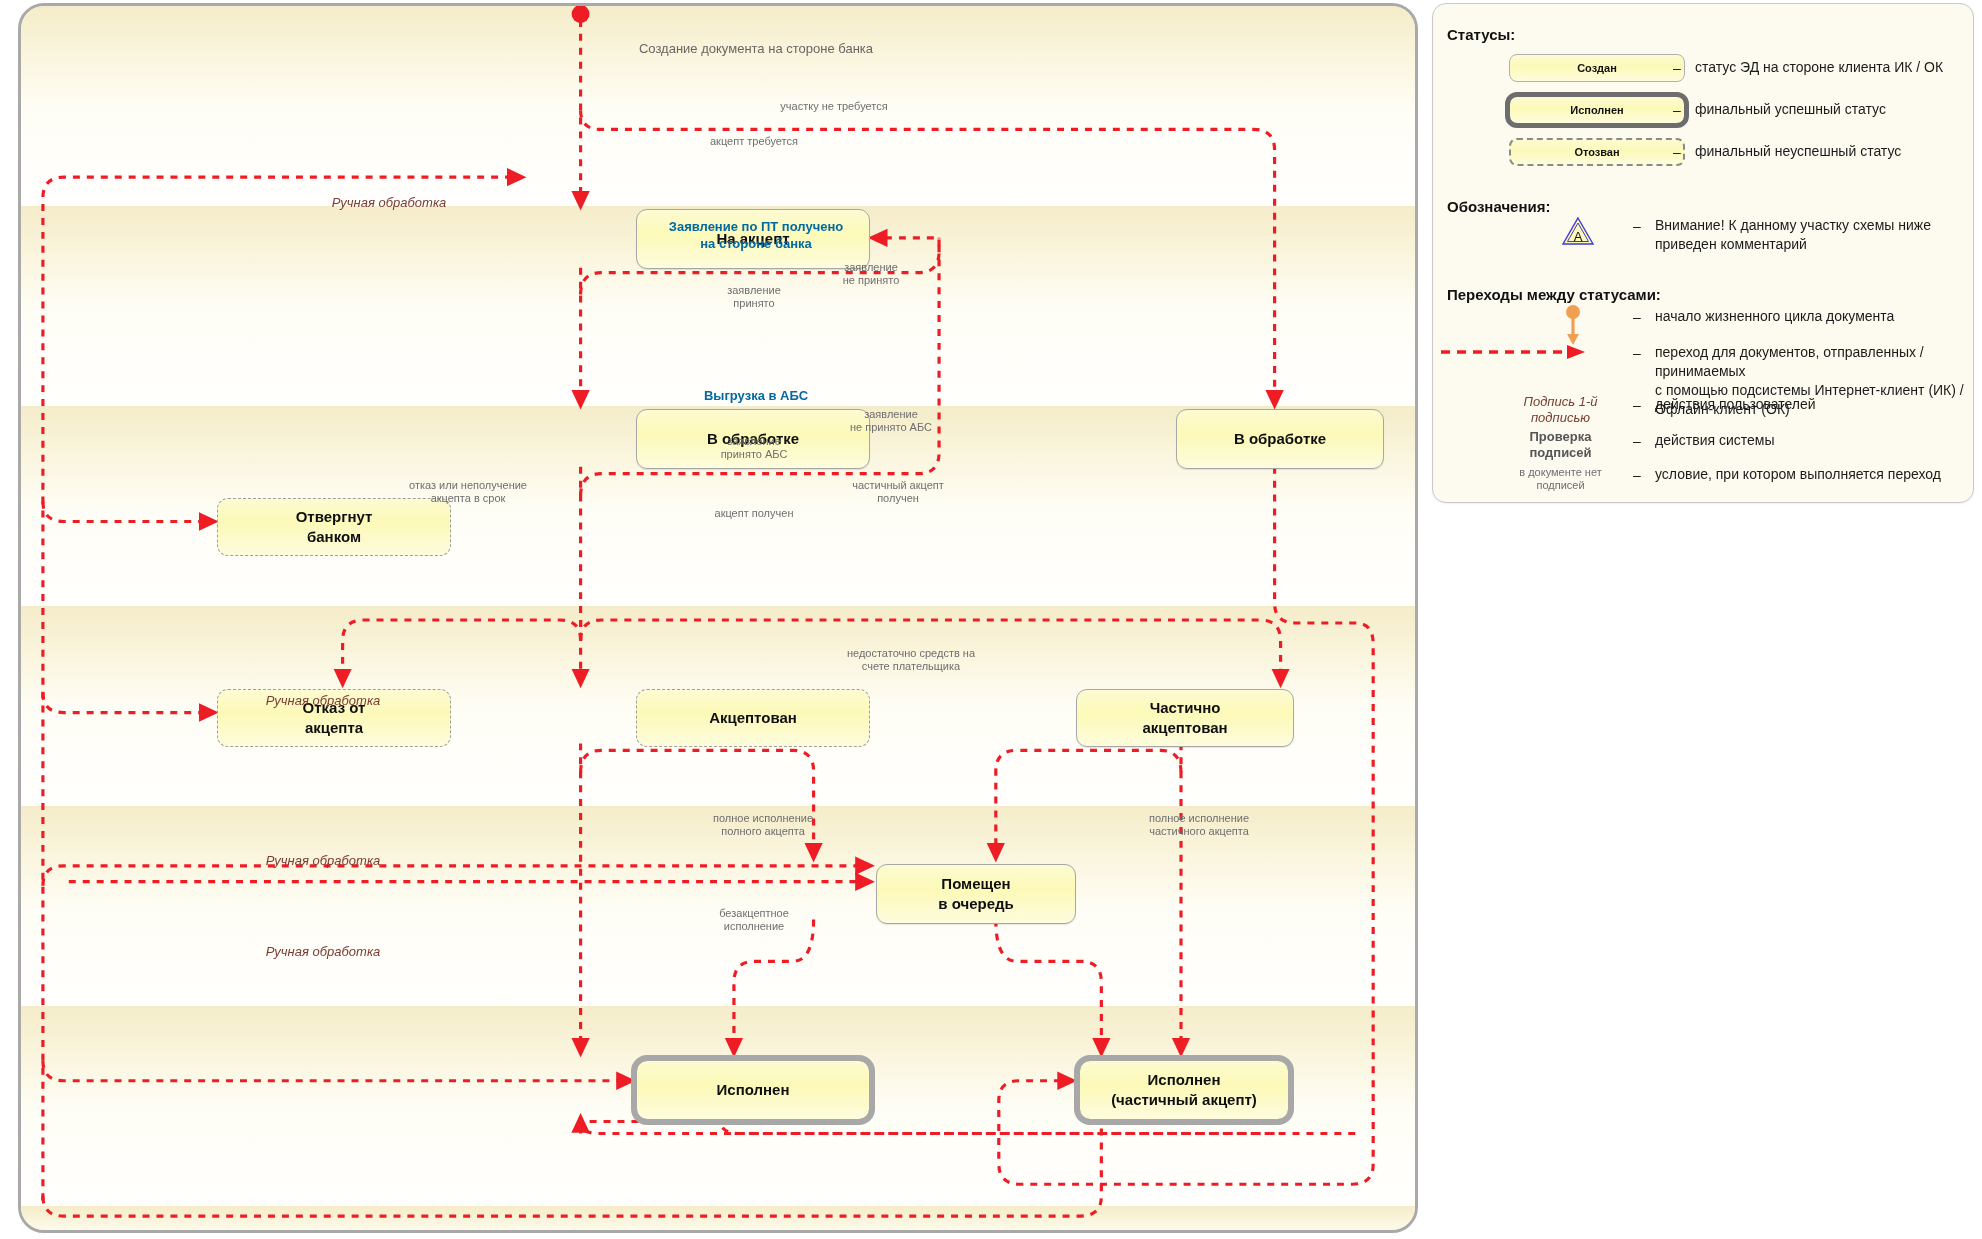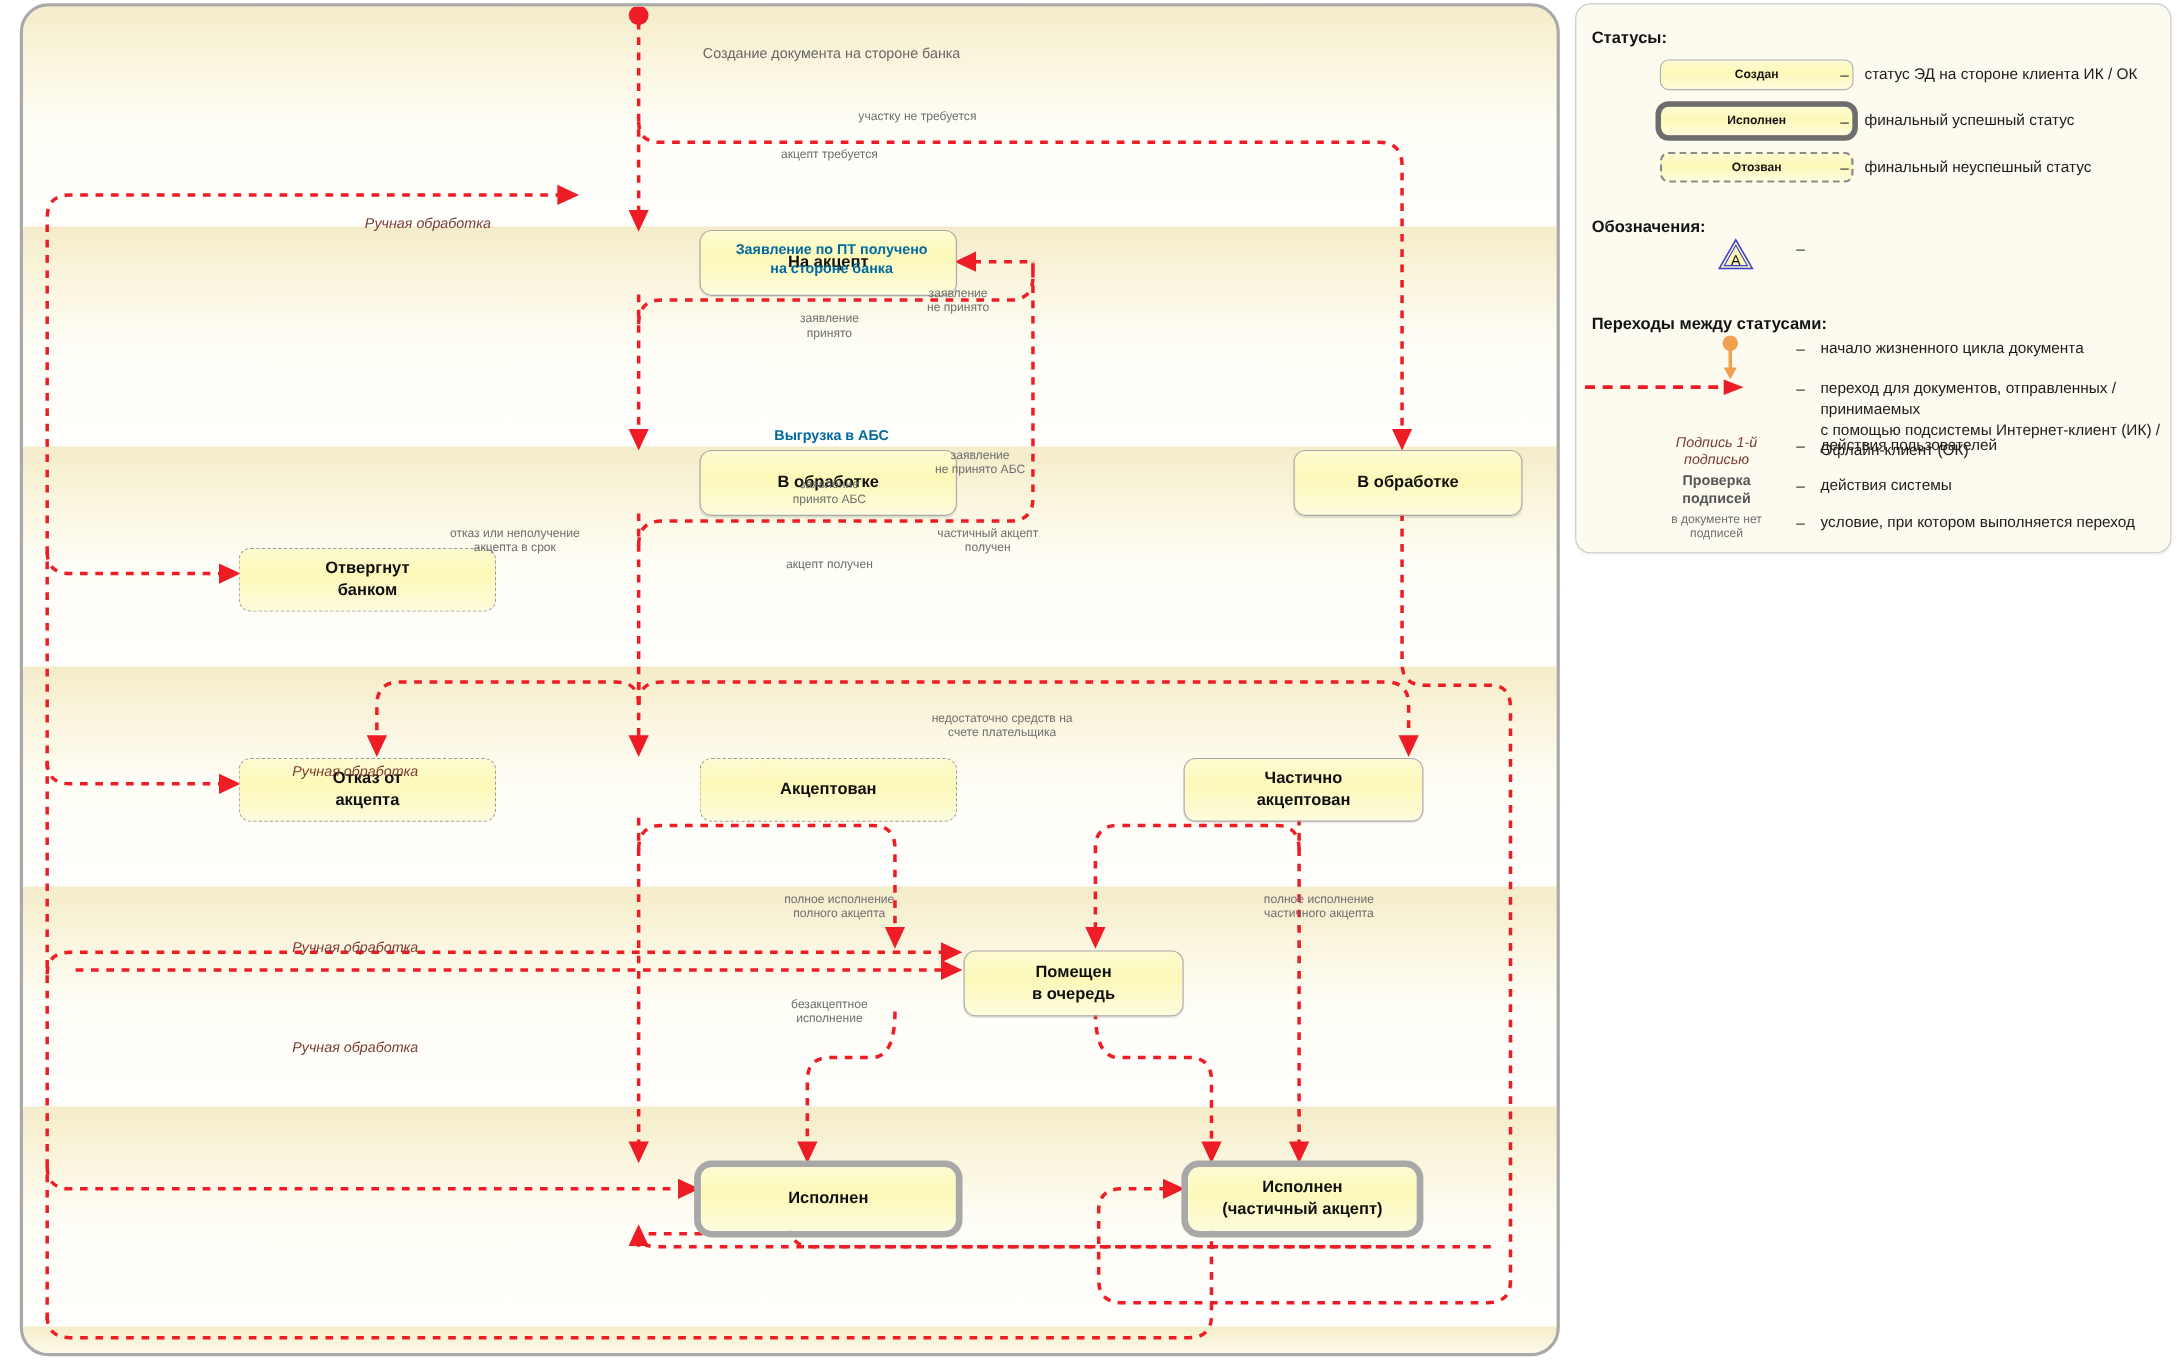--- a/index.html
+++ b/index.html
@@ -312,20 +312,22 @@
     <div class="lg-head" style="left:14px; top:194px;">Обозначения:</div>
 
     <div style="position:absolute; left:128px; top:212px;">
       <svg width="34" height="30" viewBox="0 0 34 30">
         <path d="M17,2 L32,28 L2,28 Z" fill="#fdf8b8" stroke="#3b3bd6" stroke-width="1.4"></path>
         <path d="M17,7 L27.5,25.5 L6.5,25.5 Z" fill="none" stroke="#3b3bd6" stroke-width="1"></path>
         <text x="17" y="25" font-size="13" text-anchor="middle" font-family="Liberation Sans, sans-serif" fill="#111">A</text>
       </svg>
     </div>
     <div class="lg-dash" style="left:200px; top:214px;">–</div>
+    <div class="lg-text" style="left:222px; top:212px; width:310px;">Внимание! К данному участку схемы ниже
+приведен комментарий</div>
 
     <div class="lg-head" style="left:14px; top:282px;">Переходы между статусами:</div>
 
     <div style="position:absolute; left:120px; top:300px;">
       <svg width="40" height="46" viewBox="0 0 40 46">
         <circle cx="20" cy="8" r="7" fill="#f0a050"></circle>
         <line x1="20" y1="13" x2="20" y2="32" stroke="#f0a050" stroke-width="3.2"></line>
         <path d="M14,30 L26,30 L20,41 Z" fill="#f0a050"></path>
       </svg>
     </div>

